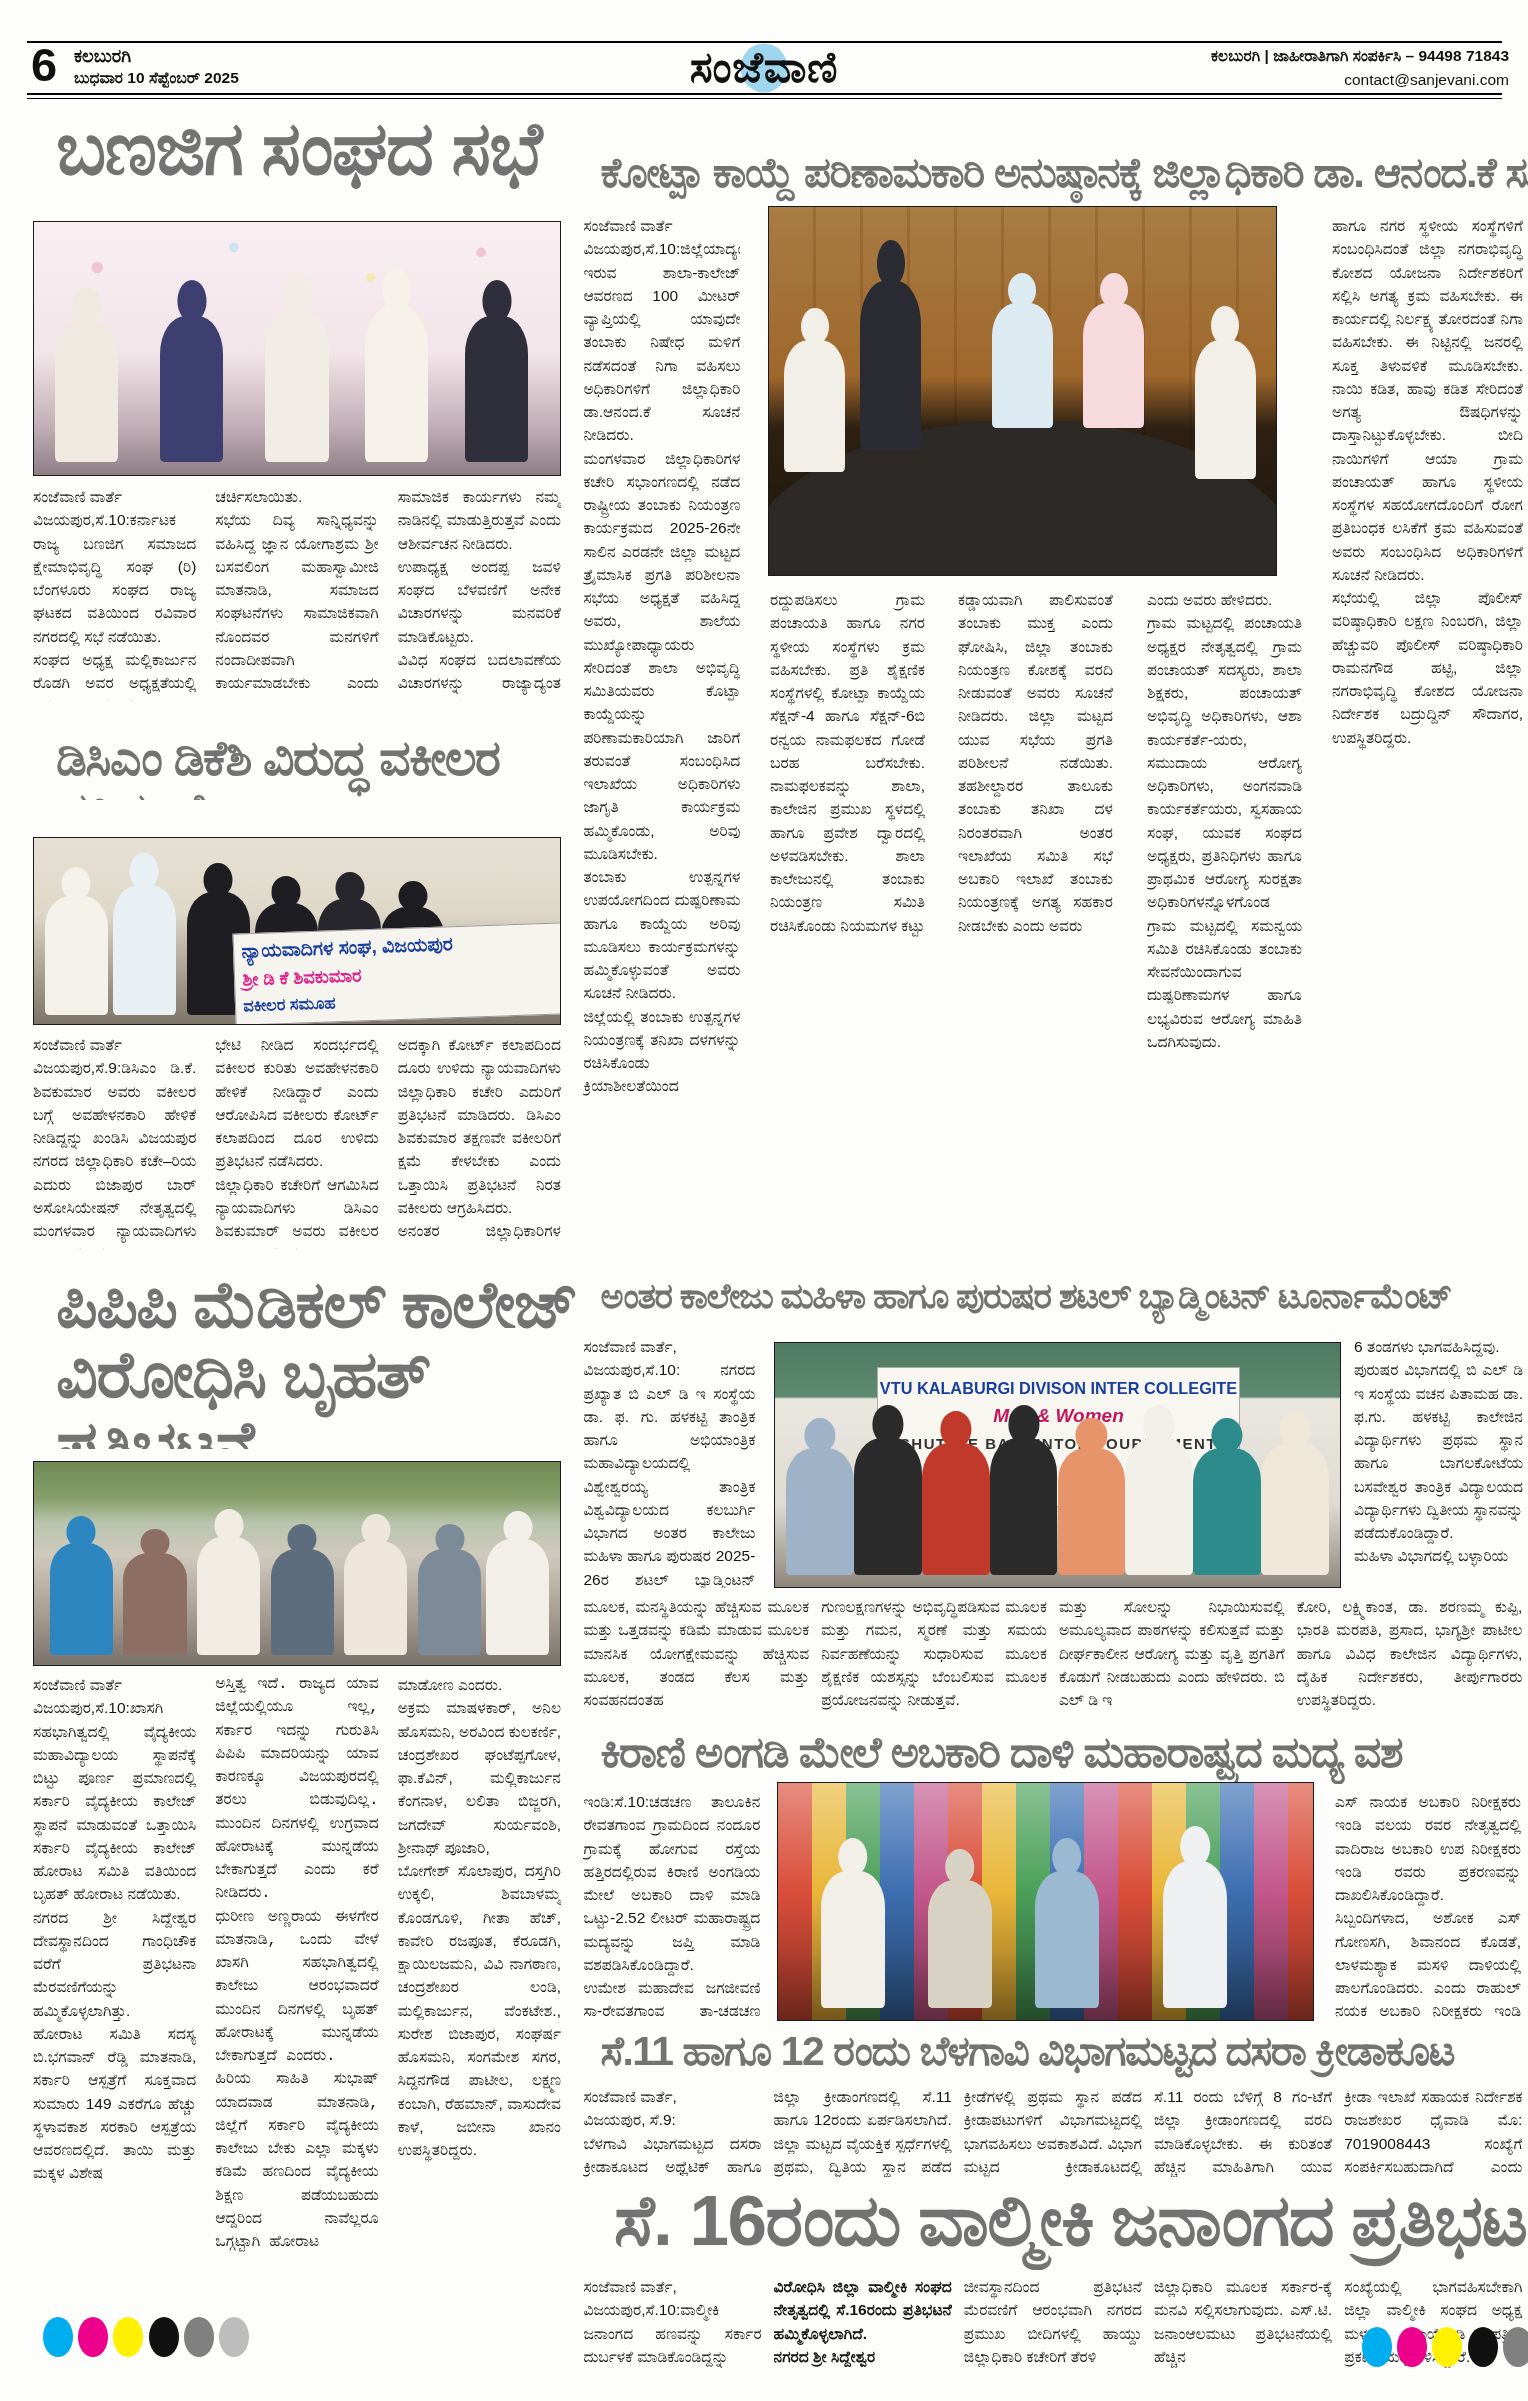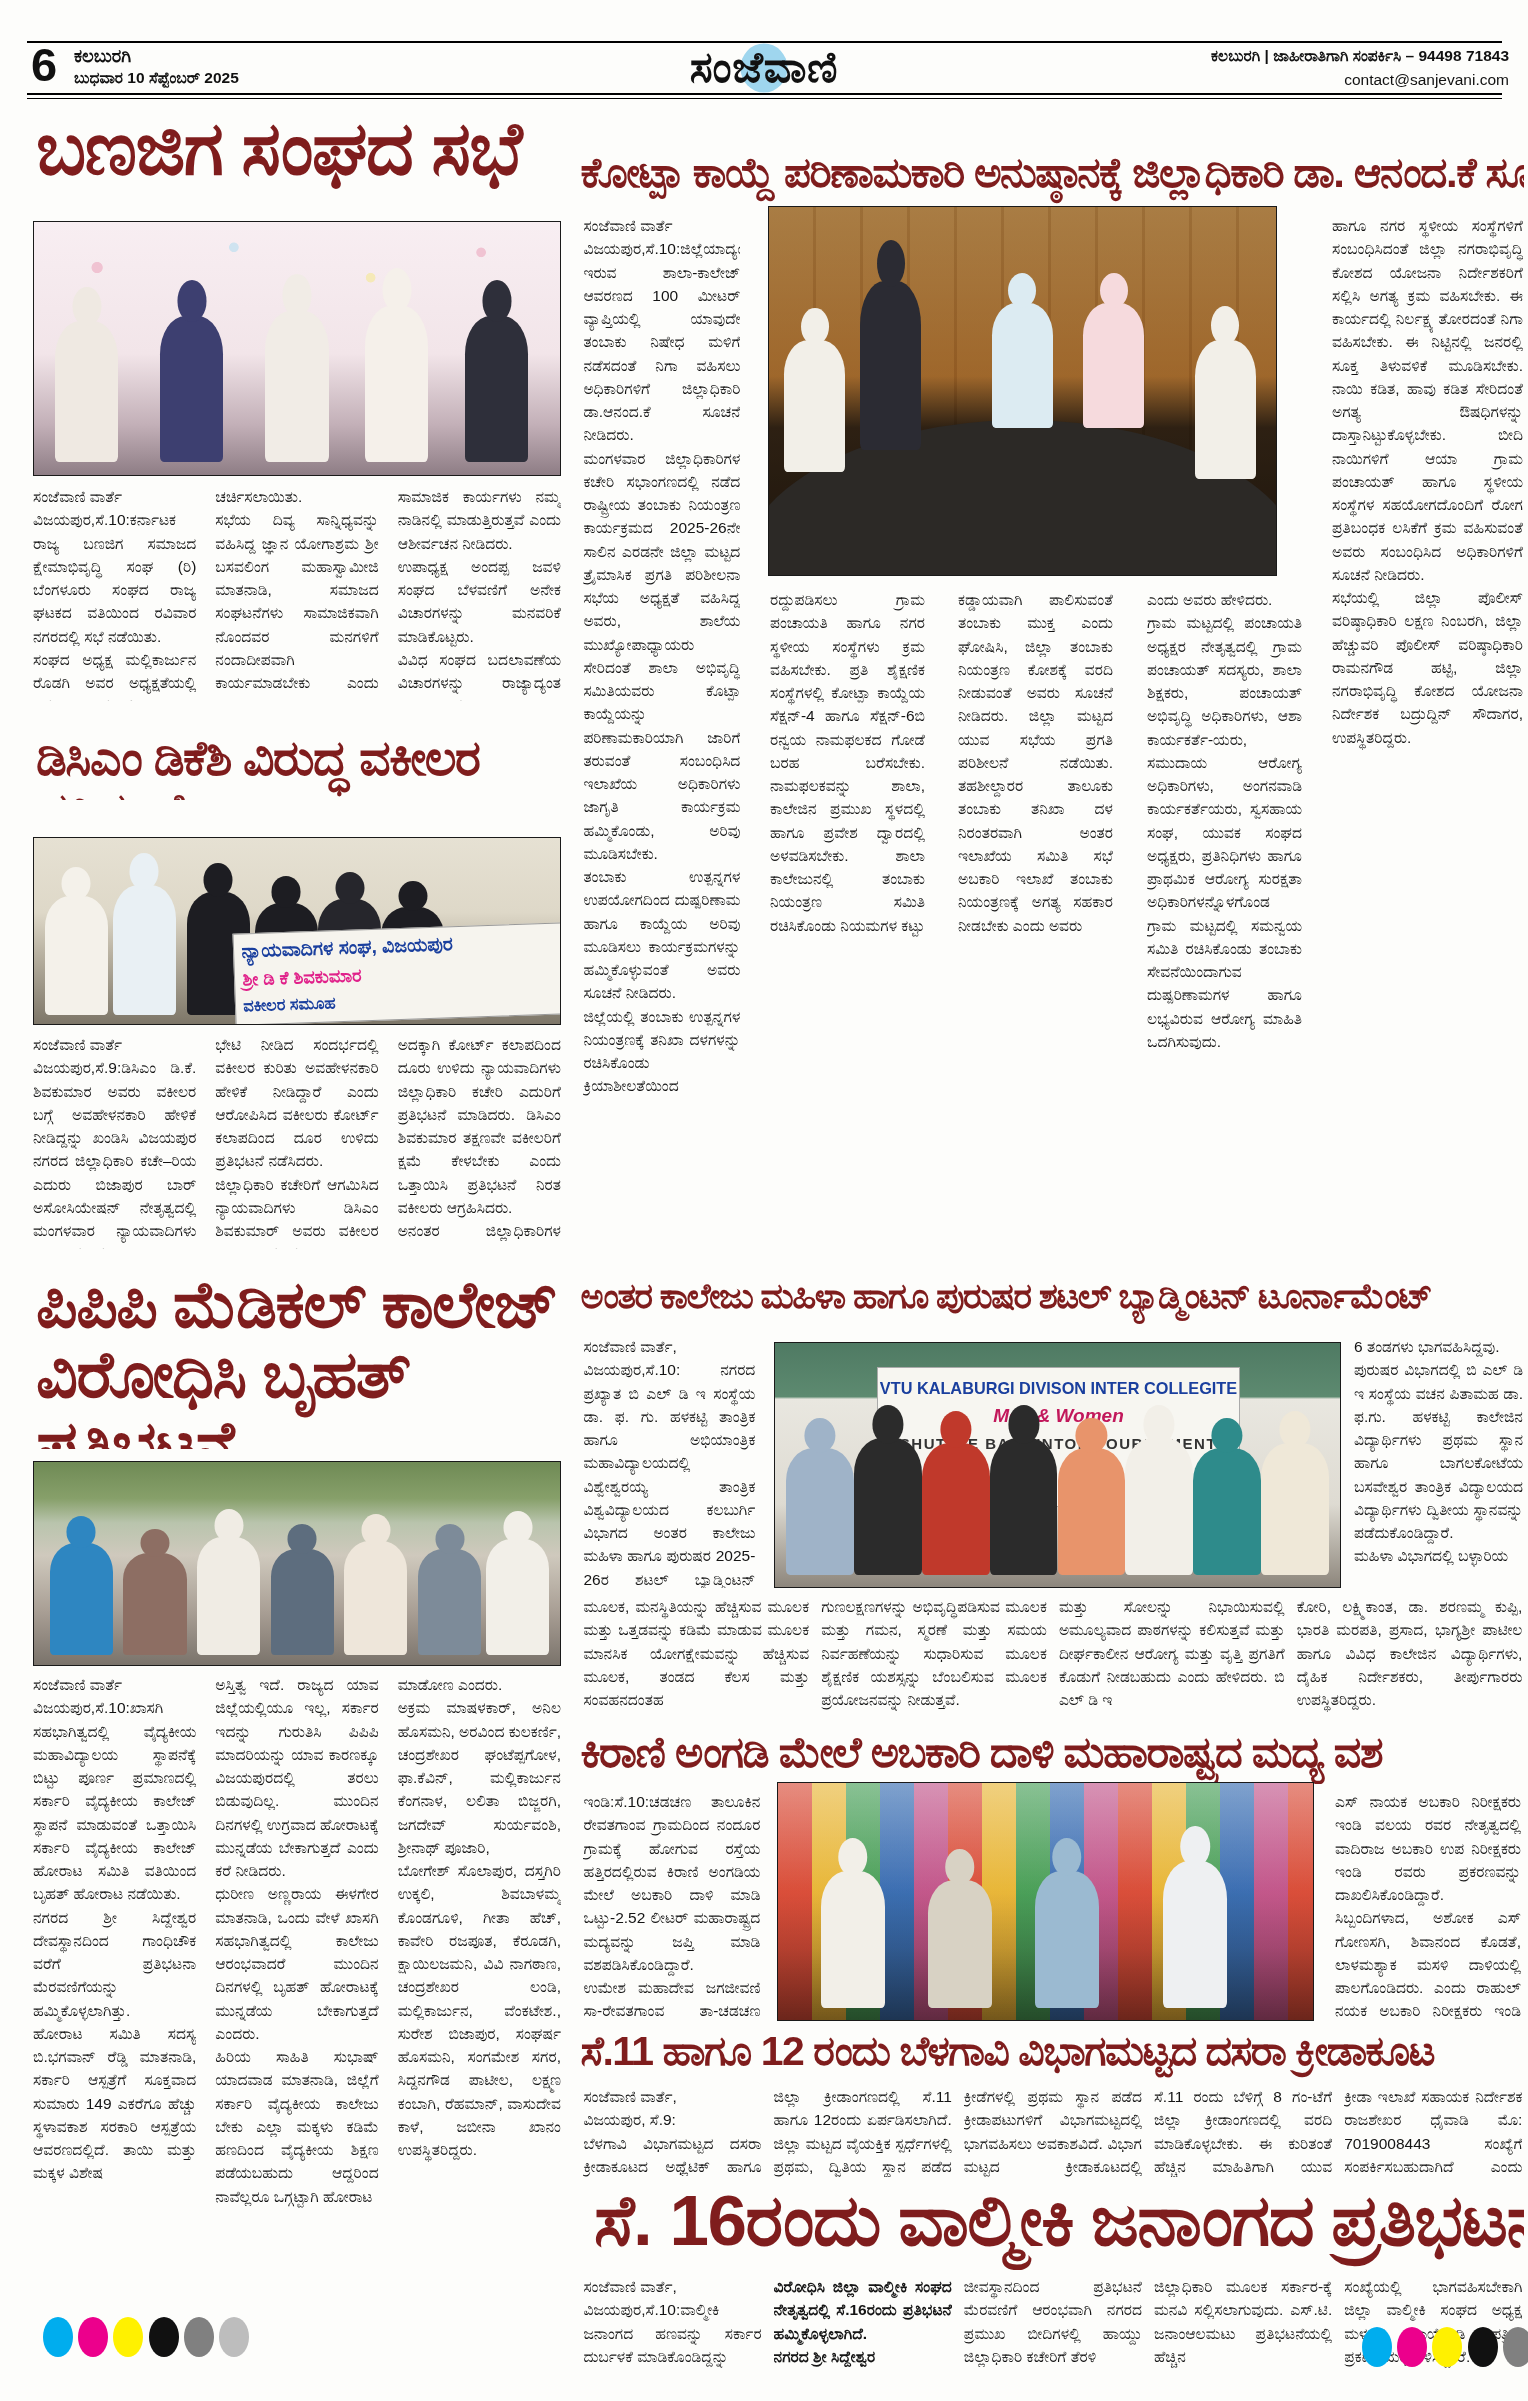--- a/index.html
+++ b/index.html
@@ -12,22 +12,22 @@
   .dateline{position:absolute;left:74px;top:69px;font-size:15.5px;font-weight:700;}
   .masthead{position:absolute;left:0;right:0;top:43px;text-align:center;font-size:43px;
             font-weight:800;letter-spacing:0.7px;}
   .masthead .oval{position:absolute;left:50%;top:50%;width:47px;height:49px;background:#9fd6ee;
                   border-radius:50%;transform:translate(-50%,-50%);z-index:0;}
   .masthead .txt{position:relative;z-index:1;}
   .contact1{position:absolute;right:19px;top:47px;font-size:15.5px;font-weight:700;text-align:right;}
   .contact2{position:absolute;right:19px;top:71px;font-size:15.5px;text-align:right;}
   
   .article{position:absolute;}
-  .headline{font-weight:800;color:#7f1d1d;letter-spacing:-1.5px;line-height:1.08;overflow:hidden;
-            white-space:pre-line;}
+  .headline{font-weight:800;color:#737373;letter-spacing:-1.5px;line-height:1.08;overflow:hidden;
+            white-space:pre-line;margin-left:20px;}
   .cols{position:absolute;display:flex;}
   .coltext{font-size:15.5px;line-height:1.5;text-align:justify;white-space:pre-line;
            overflow:hidden;color:#141414;}
   .photo{position:absolute;border:1.5px solid #1a1a1a;overflow:hidden;}
   .sil{position:absolute;bottom:5%;width:12%;height:48%;
        border-radius:40% 40% 6% 6% / 26% 26% 4% 4%;}
   .sil::before{content:"";position:absolute;top:-24%;left:50%;transform:translateX(-50%);
        width:46%;height:28%;border-radius:50%;background:inherit;}
   .photoA{background:
      radial-gradient(circle at 12% 18%,#f0c3d2 0 5.2px,transparent 6px),
@@ -142,21 +142,21 @@
       <span class="sil" style="left:45%;background:#5d6d7e;height:52%;"></span>
       <span class="sil" style="left:59%;background:#eee6da;height:56%;"></span>
       <span class="sil" style="left:73%;background:#7d8b99;height:52%;"></span>
       <span class="sil" style="left:86%;background:#f2efe8;height:57%;"></span>
     </div>
     <div class="cols" style="left:3px;top:403px;width:528px;height:628px;gap:19px;">
       <div class="coltext" style="flex:1;">ಸಂಜೆವಾಣಿ ವಾರ್ತೆ
 ವಿಜಯಪುರ,ಸೆ.10:ಖಾಸಗಿ ಸಹಭಾಗಿತ್ವದಲ್ಲಿ ವೈದ್ಯಕೀಯ ಮಹಾವಿದ್ಯಾಲಯ ಸ್ಥಾಪನೆಕ್ಕೆ ಬಿಟ್ಟು ಪೂರ್ಣ ಪ್ರಮಾಣದಲ್ಲಿ ಸರ್ಕಾರಿ ವೈದ್ಯಕೀಯ ಕಾಲೇಜ್ ಸ್ಥಾಪನೆ ಮಾಡುವಂತೆ ಒತ್ತಾಯಿಸಿ ಸರ್ಕಾರಿ ವೈದ್ಯಕೀಯ ಕಾಲೇಜ್ ಹೋರಾಟ ಸಮಿತಿ ವತಿಯಿಂದ ಬೃಹತ್ ಹೋರಾಟ ನಡೆಯಿತು.
 ನಗರದ ಶ್ರೀ ಸಿದ್ದೇಶ್ವರ ದೇವಸ್ಥಾನದಿಂದ ಗಾಂಧಿಚೌಕ ವರೆಗೆ ಪ್ರತಿಭಟನಾ ಮೆರವಣಿಗೆಯನ್ನು ಹಮ್ಮಿಕೊಳ್ಳಲಾಗಿತ್ತು.
 ಹೋರಾಟ ಸಮಿತಿ ಸದಸ್ಯ ಬಿ.ಭಗವಾನ್ ರೆಡ್ಡಿ ಮಾತನಾಡಿ, ಸರ್ಕಾರಿ ಆಸ್ಪತ್ರೆಗೆ ಸೂಕ್ತವಾದ ಸುಮಾರು 149 ಎಕರೆಗೂ ಹೆಚ್ಚು ಸ್ಥಳಾವಕಾಶ ಸರಕಾರಿ ಆಸ್ಪತ್ರೆಯ ಆವರಣದಲ್ಲಿದೆ. ತಾಯಿ ಮತ್ತು ಮಕ್ಕಳ ವಿಶೇಷ</div>
-      <div class="coltext" style="flex:1;">ಅಸ್ತಿತ್ವ ಇದೆ. ರಾಜ್ಯದ ಯಾವ ಜಿಲ್ಲೆಯಲ್ಲಿಯೂ ಇಲ್ಲ, ಸರ್ಕಾರ ಇದನ್ನು ಗುರುತಿಸಿ ಪಿಪಿಪಿ ಮಾದರಿಯನ್ನು ಯಾವ ಕಾರಣಕ್ಕೂ ವಿಜಯಪುರದಲ್ಲಿ ತರಲು ಬಿಡುವುದಿಲ್ಲ. ಮುಂದಿನ ದಿನಗಳಲ್ಲಿ ಉಗ್ರವಾದ ಹೋರಾಟಕ್ಕೆ ಮುನ್ನಡೆಯ ಬೇಕಾಗುತ್ತದೆ ಎಂದು ಕರೆ ನೀಡಿದರು.
+      <div class="coltext" style="flex:1;font-family:Liberation Mono, monospace;">ಅಸ್ತಿತ್ವ ಇದೆ. ರಾಜ್ಯದ ಯಾವ ಜಿಲ್ಲೆಯಲ್ಲಿಯೂ ಇಲ್ಲ, ಸರ್ಕಾರ ಇದನ್ನು ಗುರುತಿಸಿ ಪಿಪಿಪಿ ಮಾದರಿಯನ್ನು ಯಾವ ಕಾರಣಕ್ಕೂ ವಿಜಯಪುರದಲ್ಲಿ ತರಲು ಬಿಡುವುದಿಲ್ಲ. ಮುಂದಿನ ದಿನಗಳಲ್ಲಿ ಉಗ್ರವಾದ ಹೋರಾಟಕ್ಕೆ ಮುನ್ನಡೆಯ ಬೇಕಾಗುತ್ತದೆ ಎಂದು ಕರೆ ನೀಡಿದರು.
 ಧುರೀಣ ಅಣ್ಣರಾಯ ಈಳಗೇರ ಮಾತನಾಡಿ, ಒಂದು ವೇಳೆ ಖಾಸಗಿ ಸಹಭಾಗಿತ್ವದಲ್ಲಿ ಕಾಲೇಜು ಆರಂಭವಾದರೆ ಮುಂದಿನ ದಿನಗಳಲ್ಲಿ ಬೃಹತ್ ಹೋರಾಟಕ್ಕೆ ಮುನ್ನಡೆಯ ಬೇಕಾಗುತ್ತದೆ ಎಂದರು.
 ಹಿರಿಯ ಸಾಹಿತಿ ಸುಭಾಷ್ ಯಾದವಾಡ ಮಾತನಾಡಿ, ಜಿಲ್ಲೆಗೆ ಸರ್ಕಾರಿ ವೈದ್ಯಕೀಯ ಕಾಲೇಜು ಬೇಕು ಎಲ್ಲಾ ಮಕ್ಕಳು ಕಡಿಮೆ ಹಣದಿಂದ ವೈದ್ಯಕೀಯ ಶಿಕ್ಷಣ ಪಡೆಯಬಹುದು ಆದ್ದರಿಂದ ನಾವೆಲ್ಲರೂ ಒಗ್ಗಟ್ಟಾಗಿ ಹೋರಾಟ</div>
       <div class="coltext" style="flex:1;">ಮಾಡೋಣ ಎಂದರು.
 ಅಕ್ರಮ ಮಾಷಳಕಾರ್, ಅನಿಲ ಹೊಸಮನಿ, ಅರವಿಂದ ಕುಲಕರ್ಣಿ, ಚಂದ್ರಶೇಖರ ಘಂಟೆಪ್ಪಗೋಳ, ಫಾ.ಕೆವಿನ್, ಮಲ್ಲಿಕಾರ್ಜುನ ಕೆಂಗನಾಳ, ಲಲಿತಾ ಬಿಜ್ಜರಗಿ, ಜಗದೇವ್ ಸುರ್ಯವಂಶಿ, ಶ್ರೀನಾಥ್ ಪೂಜಾರಿ,
 ಬೋಗೇಶ್ ಸೊಲಾಪುರ, ದಸ್ತಗಿರಿ ಉಕ್ಕಲಿ, ಶಿವಬಾಳಮ್ಮ ಕೊಂಡಗೂಳಿ, ಗೀತಾ ಹೆಚ್, ಕಾವೇರಿ ರಜಪೂತ, ಕೆರೂಡಗಿ, ಕ್ಷಾಯಿಲಜಮನಿ, ವಿವಿ ನಾಗಠಾಣ, ಚಂದ್ರಶೇಖರ ಲಂಡಿ, ಮಲ್ಲಿಕಾರ್ಜುನ, ವೆಂಕಟೇಶ., ಸುರೇಶ ಬಿಜಾಪುರ, ಸಂಘರ್ಷ ಹೊಸಮನಿ, ಸಂಗಮೇಶ ಸಗರ, ಸಿದ್ದನಗೌಡ ಪಾಟೀಲ, ಲಕ್ಷ್ಮಣ ಕಂಬಾಗಿ, ರೆಹಮಾನ್, ವಾಸುದೇವ ಕಾಳೆ, ಜಬೀನಾ ಖಾನಂ ಉಪಸ್ಥಿತರಿದ್ದರು.</div>
     </div>
   </div>
 
   <div class="article" style="left:579px;top:150px;width:947px;height:1113px;">
     <div class="headline" style="position:absolute;left:1.5px;top:0;width:943px;height:55px;font-size:42px;white-space:nowrap;">ಕೋಟ್ಪಾ ಕಾಯ್ದೆ ಪರಿಣಾಮಕಾರಿ ಅನುಷ್ಠಾನಕ್ಕೆ ಜಿಲ್ಲಾಧಿಕಾರಿ ಡಾ. ಆನಂದ.ಕೆ ಸೂಚನೆ</div>

